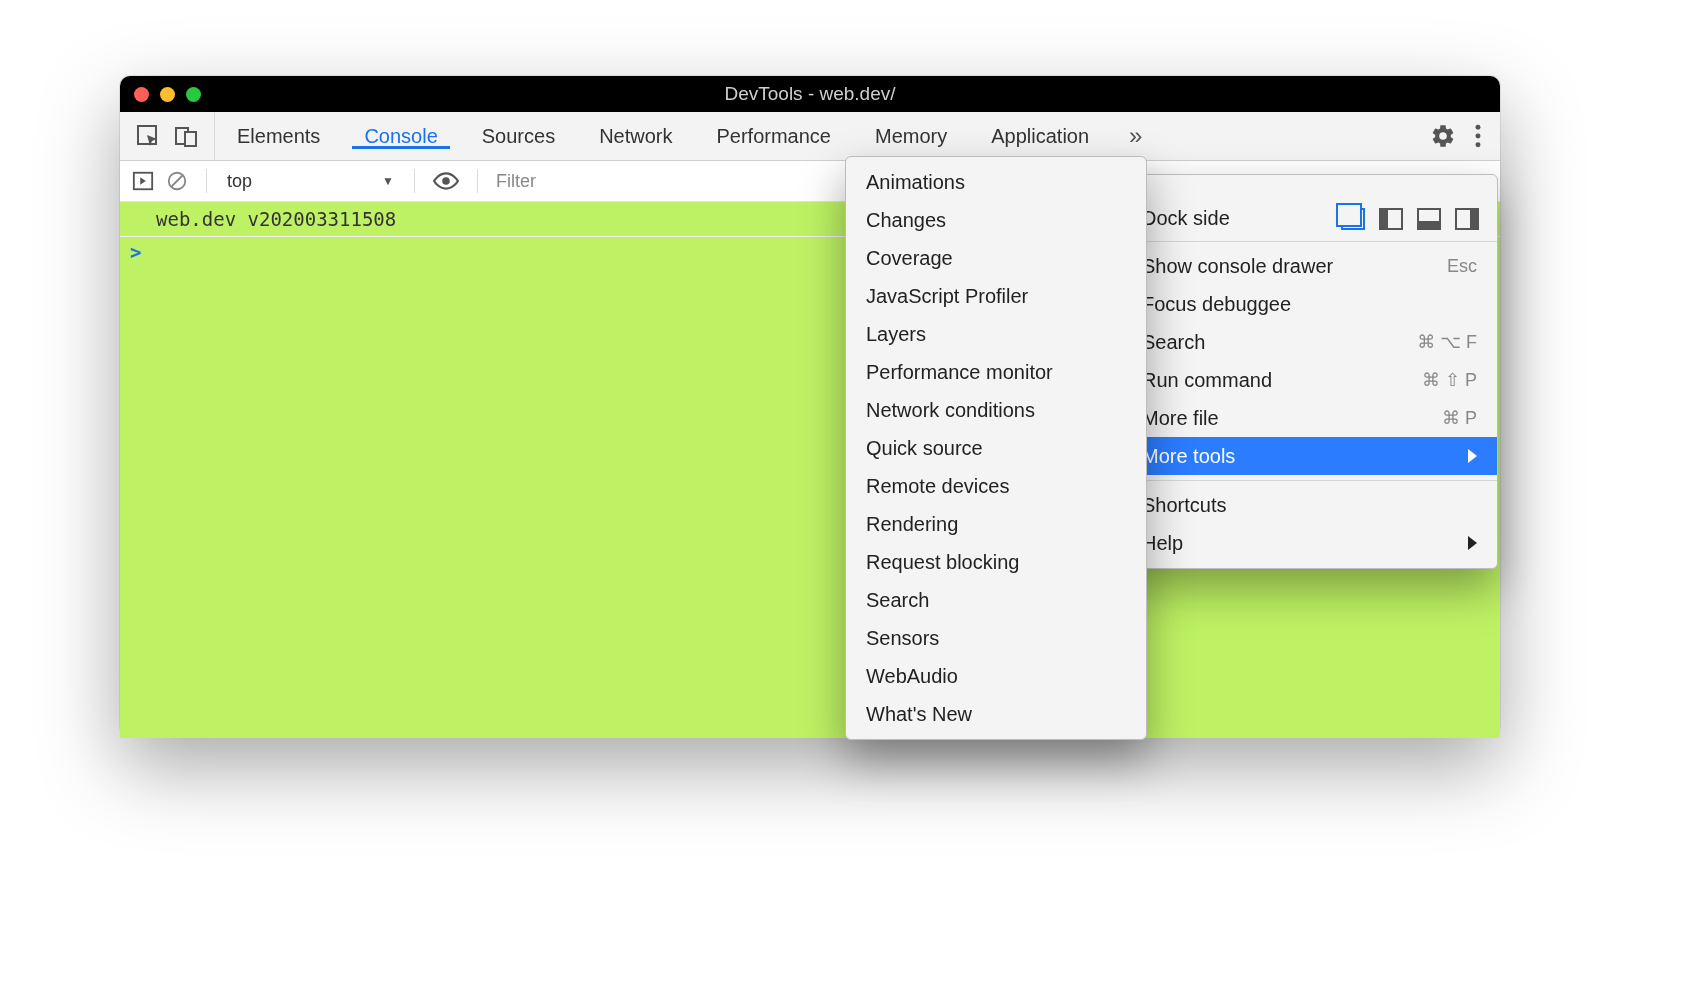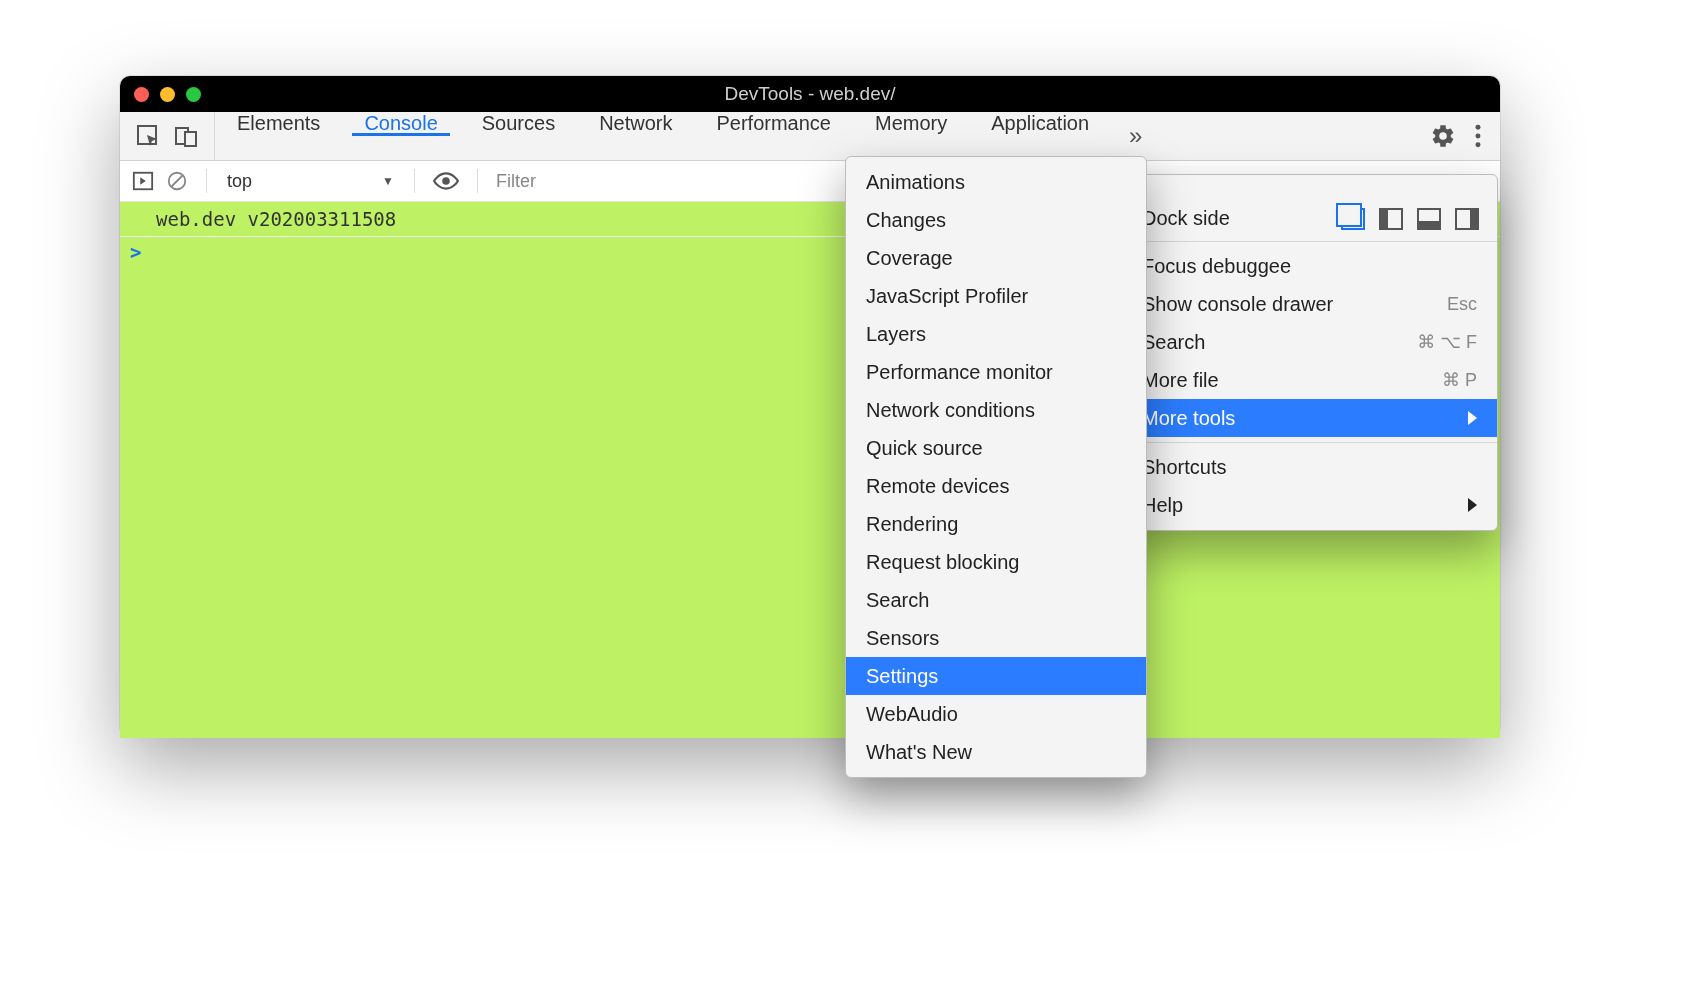--- a/index.html
+++ b/index.html
@@ -70,21 +70,21 @@
   }
   .tabbar .left-icons {
     display: flex;
     align-items: center;
     gap: 14px;
     padding: 0 16px;
     border-right: 1px solid #d8d8d8;
   }
   .tabbar .tabs {
     display: flex;
-    align-items: flex-start;
+    align-items: center;
   }
   .tab {
     display: flex;
     align-items: center;
     padding: 0 22px;
     color: #333;
     font-size: 20px;
     cursor: default;
     position: relative;
   }
@@ -354,29 +354,33 @@
         <div class="dock-icons">
           <div class="dock-ic undock"></div>
           <div class="dock-ic left"></div>
           <div class="dock-ic bottom"></div>
           <div class="dock-ic right"></div>
         </div>
       </div>
       <hr>
       <div id="main-menu-items">
           <div class="row">
-            <span>Focus debuggee</span>
-          </div>
-          <div class="row">
             <span>Show console drawer</span>
             <span class="shortcut">Esc</span>
           </div>
           <div class="row">
+            <span>Focus debuggee</span>
+          </div>
+          <div class="row">
             <span>Search</span>
             <span class="shortcut">⌘ ⌥ F</span>
+          </div>
+          <div class="row">
+            <span>Run command</span>
+            <span class="shortcut">⌘ ⇧ P</span>
           </div>
           <div class="row">
             <span>More file</span>
             <span class="shortcut">⌘ P</span>
           </div>
         </div>
       <div class="row selected">
         <span>More tools</span>
         <span class="tri-right"></span>
       </div>
@@ -400,20 +404,19 @@
           <div class="row">JavaScript Profiler</div>
           <div class="row">Layers</div>
           <div class="row">Performance monitor</div>
           <div class="row">Network conditions</div>
           <div class="row">Quick source</div>
           <div class="row">Remote devices</div>
           <div class="row">Rendering</div>
           <div class="row">Request blocking</div>
           <div class="row">Search</div>
           <div class="row">Sensors</div>
-          <div class="row selected">Settings</div>
           <div class="row">WebAudio</div>
           <div class="row">What's New</div>
         </div>
     </div>
 
   </div>
 </div>
 
 </body></html>

